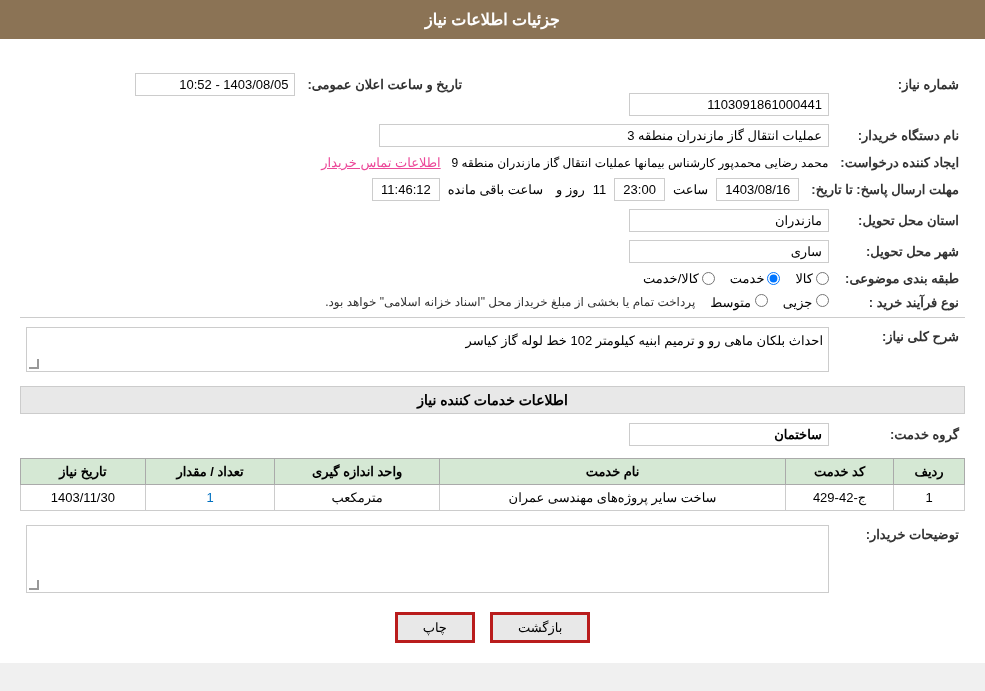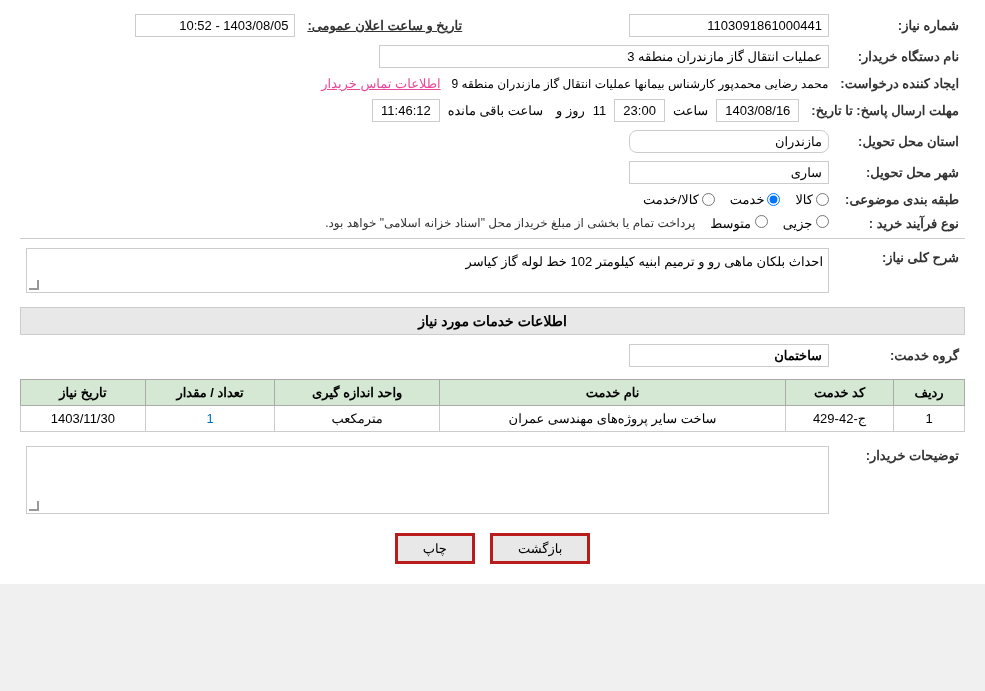--- a/index.html
+++ b/index.html
@@ -53,20 +53,21 @@
     }
     .value-box {
       border: 1px solid #ccc;
       background: #fff;
       padding: 3px 6px;
       min-height: 22px;
       display: inline-block;
     }
     .value-box-medium {
       min-width: 180px;
+      margin-top: 40px;
     }
     .blue-link {
       color: #ec4899;
       cursor: pointer;
       text-decoration: underline;
     }
     .radio-group {
       display: flex;
       gap: 15px;
       align-items: center;
@@ -153,34 +154,37 @@
       height: 10px;
       border-right: 2px solid #999;
       border-bottom: 2px solid #999;
     }
   </style>
 </head>
 <body>
 
 <div class="page-wrapper">
 
+  <div class="header-bar">
+    <span>جزئیات اطلاعات نیاز</span>
+  </div>
 
   <div class="main-content">
 
     <table class="info-table">
       <tbody>
           <tr>
         <td class="label-cell">
           <span>شماره نیاز:</span>
         </td>
         <td>
           <span class="value-box value-box-medium" style="min-width:200px;">1103091861000441</span>
         </td>
         <td style="width:20px;"></td>
-        <td class="label-cell" style="text-align:right;text-decoration:underline;">
+        <td class="label-cell" style="text-align:right;">
           <span>تاریخ و ساعت اعلان عمومی:</span>
         </td>
         <td>
           <span class="value-box" style="min-width:160px;">1403/08/05 - 10:52</span>
         </td>
       </tr>
     </tbody>
       </table>
 
     <table class="info-table">
@@ -232,21 +236,21 @@
     </tbody>
       </table>
 
     <table class="info-table">
       <tbody>
           <tr>
         <td class="label-cell">
           <span>استان محل تحویل:</span>
         </td>
         <td>
-          <span class="value-box" style="min-width:200px;border-radius:8px;">مازندران</span>
+          <span class="value-box" style="min-width:200px;">مازندران</span>
         </td>
       </tr>
     </tbody>
       </table>
 
     <table class="info-table">
       <tbody>
           <tr>
         <td class="label-cell">
           <span>شهر محل تحویل:</span>
@@ -318,21 +322,21 @@
         <td>
           <div class="need-description-area" style="position:relative; border:1px solid #ccc; padding:5px; min-height:45px; background:#fff;">
             <span style="display:block; direction:rtl;">احداث بلکان ماهی رو و ترمیم ابنیه کیلومتر 102 خط لوله گاز کیاسر</span>
             <div class="resize-handle"></div>
           </div>
         </td>
       </tr>
     </tbody>
       </table>
 
-    <div class="section-title">اطلاعات خدمات مورد نیاز</div>
+    <div class="section-title">اطلاعات خدمات کننده نیاز</div>
 
     <table class="info-table" style="margin-top:5px;">
       <tbody>
           <tr>
         <td class="label-cell">
           <span>گروه خدمت:</span>
         </td>
         <td>
           <span class="value-box" style="min-width:200px;font-weight:bold;">ساختمان</span>
         </td>

